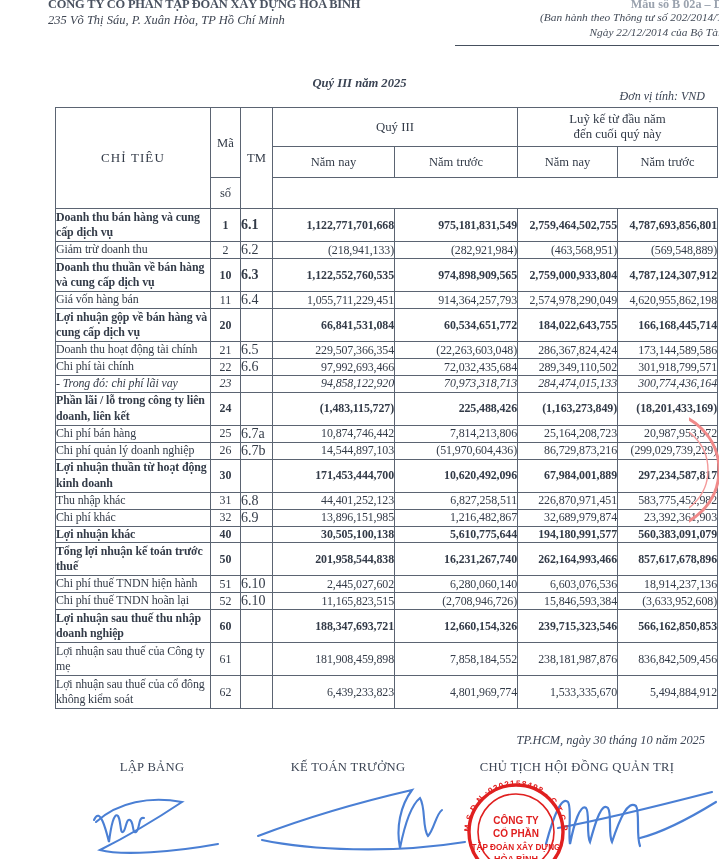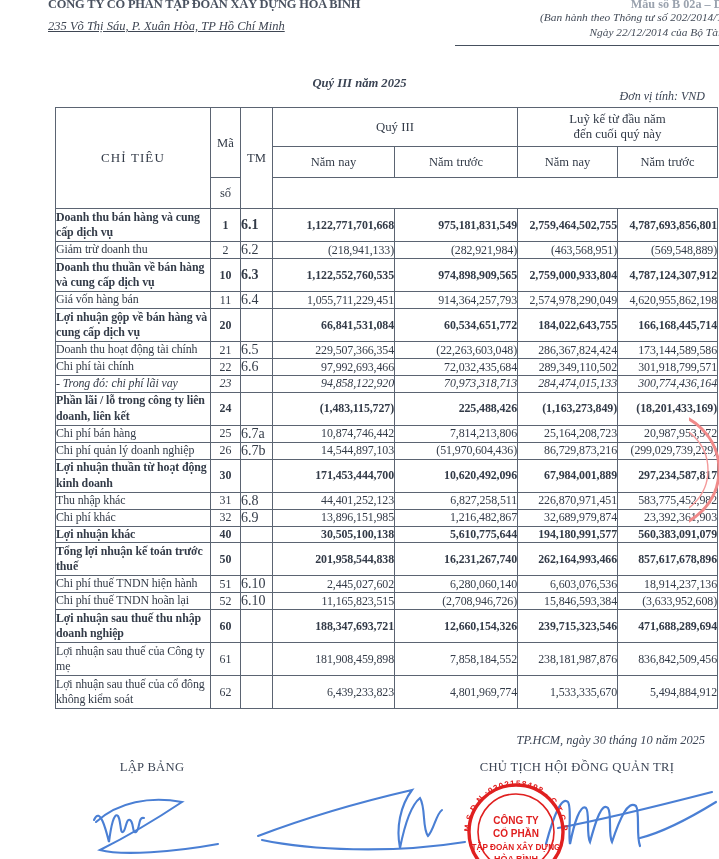--- a/index.html
+++ b/index.html
@@ -48,24 +48,23 @@
     color: #4a5260;
     white-space: nowrap;
     line-height: 13px;
     
     margin-top: -2px;
   }
   .co-addr {
     font-size: 12.5px;
     font-style: italic;
     color: #3f4653;
-    margin-top: 8px;
+    margin-top: 2px;
     line-height: 14px;
     white-space: nowrap;
-    text-decoration: underline;
   }
   .form-no {
     font-size: 12.2px;
     font-weight: bold;
     color: #9aa2ae;
     line-height: 12px;
     white-space: nowrap;
     margin-top: -2px;
   }
   .form-sub {
@@ -467,21 +466,21 @@
             <td class="c-num">15,846,593,384</td>
             <td class="c-num">(3,633,952,608)</td>
           </tr>
           <tr class="bold tall">
             <td class="c-label">Lợi nhuận sau thuế thu nhập doanh nghiệp</td>
             <td class="c-code">60</td>
             <td class="c-tm"></td>
             <td class="c-num">188,347,693,721</td>
             <td class="c-num">12,660,154,326</td>
             <td class="c-num">239,715,323,546</td>
-            <td class="c-num">471,688,289,694</td>
+            <td class="c-num">566,162,850,853</td>
           </tr>
           <tr class="tall">
             <td class="c-label">Lợi nhuận sau thuế của Công ty mẹ</td>
             <td class="c-code">61</td>
             <td class="c-tm"></td>
             <td class="c-num">181,908,459,898</td>
             <td class="c-num">7,858,184,552</td>
             <td class="c-num">238,181,987,876</td>
             <td class="c-num">836,842,509,456</td>
           </tr>
@@ -495,20 +494,21 @@
             <td class="c-num">5,494,884,912</td>
           </tr>
         </tbody>
     </table>
   </div>
 
   <div class="foot-date">TP.HCM, ngày 30 tháng 10 năm 2025</div>
 
   <div class="sig-row">
     <div class="sig-title sig-1">LẬP BẢNG</div>
+    <div class="sig-title sig-2">KẾ TOÁN TRƯỞNG</div>
     <div class="sig-title sig-3">CHỦ TỊCH HỘI ĐỒNG QUẢN TRỊ</div>
   </div>
 
   <svg class="sig-ink" style="left:78px; top:786px;" width="210" height="72" viewBox="0 0 210 72">
     <g fill="none" stroke="#4a7fd4" stroke-width="2.1" stroke-linecap="round">
       <path d="M16,34 C22,20 28,44 31,56 C33,40 36,26 40,30 C43,34 42,48 45,46 C48,44 48,32 52,34 C56,36 54,48 58,46 C62,44 60,30 66,32"></path>
       <path d="M18,36 C40,16 72,10 104,16 C80,32 46,52 22,64 C44,70 96,66 140,58"></path>
     </g>
   </svg>
 

